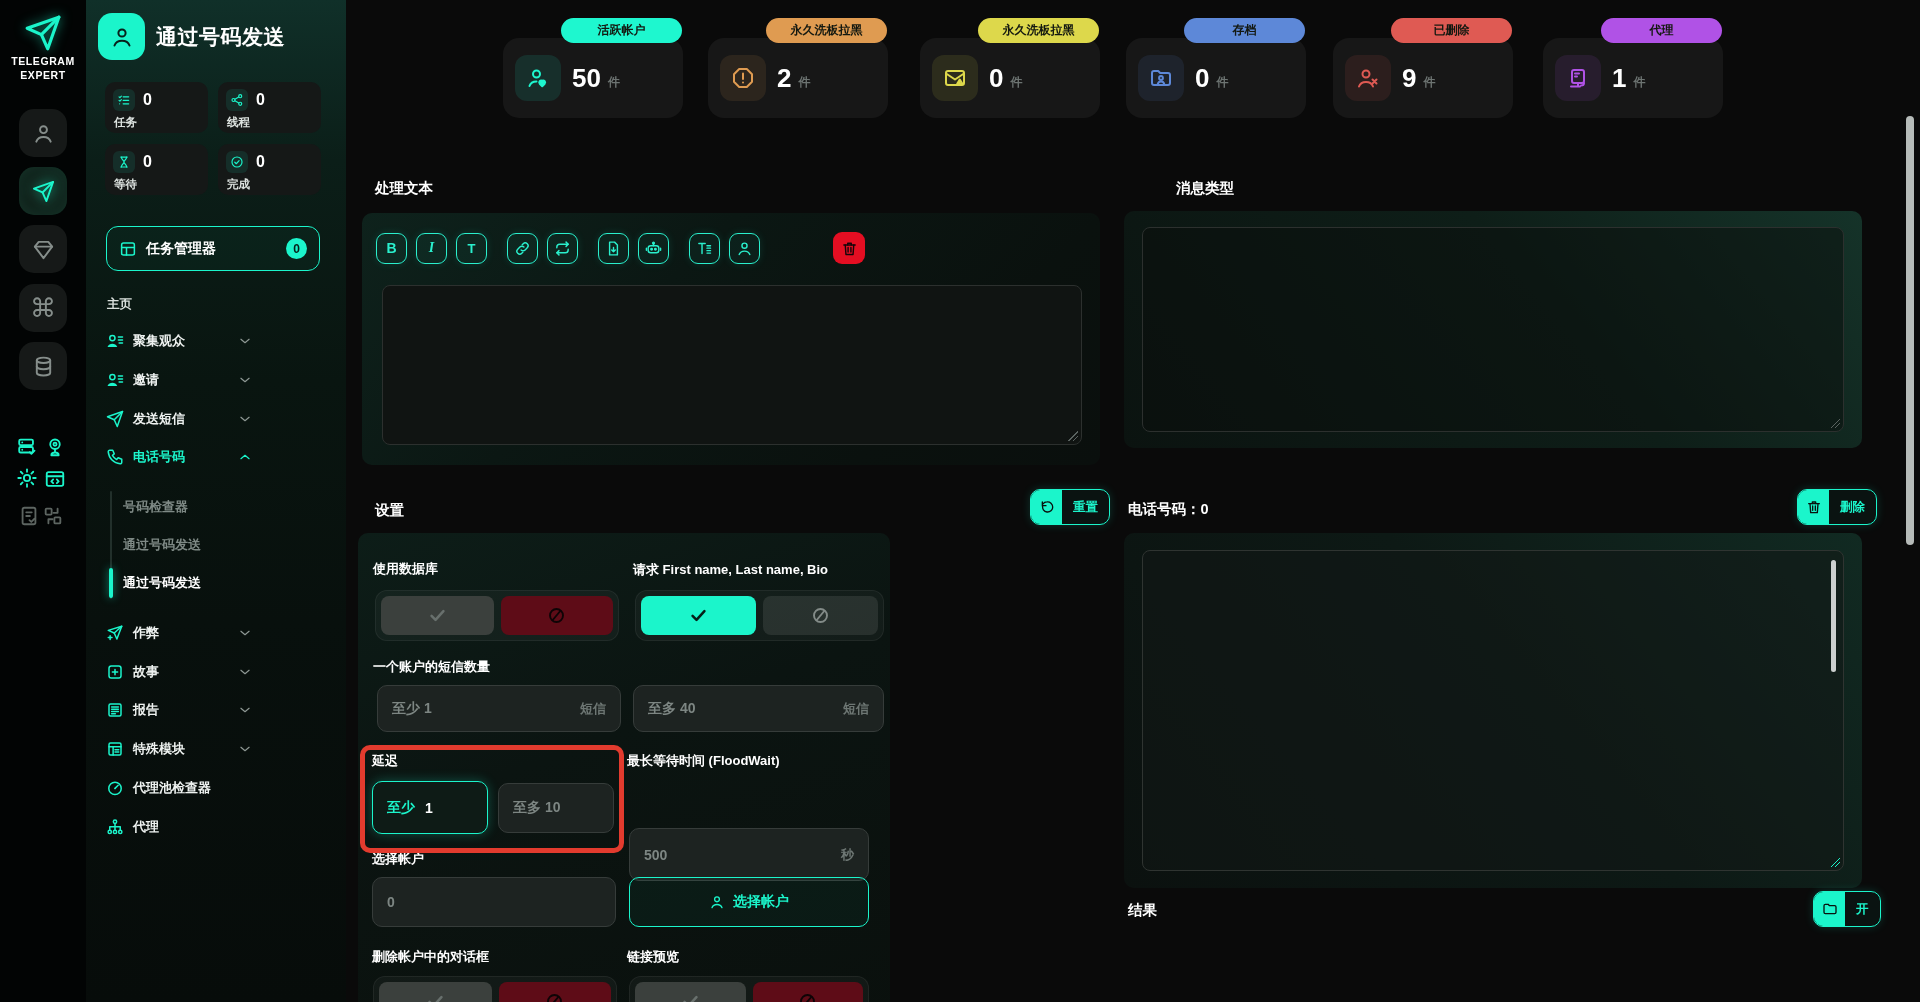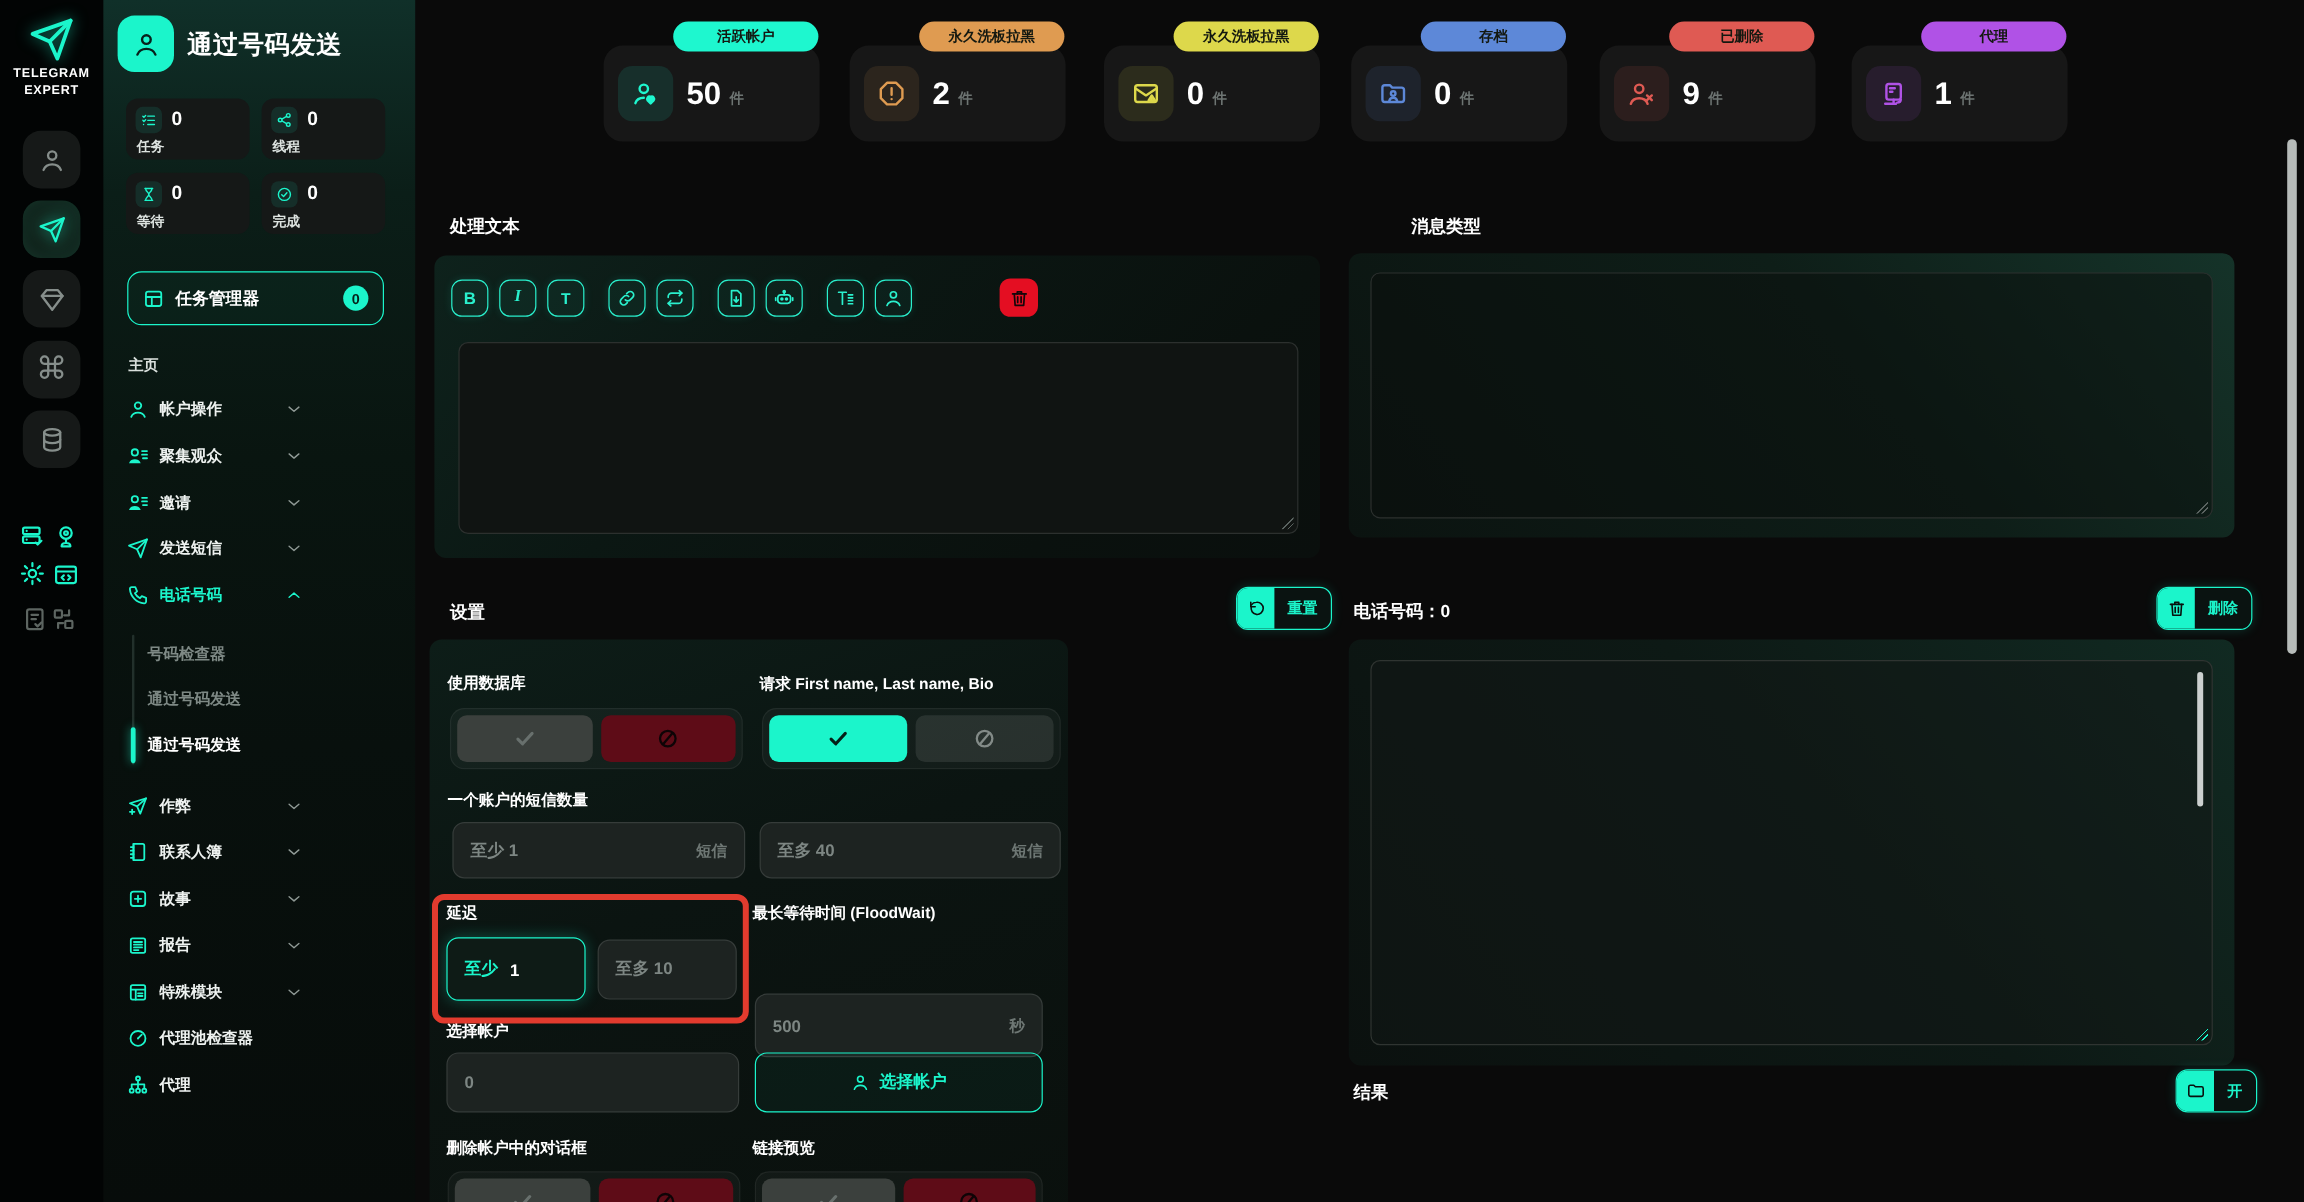--- a/index.html
+++ b/index.html
@@ -285,32 +285,20 @@
           </svg>
         </span>
       <span class="tm-label">任务管理器</span>
       <span class="tm-badge">0</span>
     </div>
     <div class="sb-section">主页</div>
     <div class="menu" id="menu">
         <div class="menu-item">
           <span class="ic" style="width:18px;height:18px;">
             <svg viewBox="0 0 24 24" fill="none" stroke="currentColor" stroke-width="2" stroke-linecap="round" stroke-linejoin="round">
-              <circle cx="12" cy="8" r="3.6"></circle>
-              <path d="M4.5 20.5c1.4-3.8 4.6-4.8 7.5-4.8s6.1 1 7.5 4.8"></path>
-            </svg>
-          </span>
-          <span class="mlabel">帐户操作</span>
-          <span class="chev"><svg viewBox="0 0 24 24" fill="none" stroke="currentColor" stroke-width="2" stroke-linecap="round" stroke-linejoin="round">
-              <path d="M5 9l7 6 7-6"></path>
-            </svg></span>
-        </div>
-        <div class="menu-item">
-          <span class="ic" style="width:18px;height:18px;">
-            <svg viewBox="0 0 24 24" fill="none" stroke="currentColor" stroke-width="2" stroke-linecap="round" stroke-linejoin="round">
               <circle cx="8.5" cy="8" r="3.5"></circle>
               <path d="M2 20c1.1-3.5 3.9-4.5 6.5-4.5S13.9 16.5 15 20z" fill="currentColor" stroke="none"></path>
               <path d="M16.5 6.5H22M16.5 10.5H22M17.5 14.5H22"></path>
             </svg>
           </span>
           <span class="mlabel">聚集观众</span>
           <span class="chev"><svg viewBox="0 0 24 24" fill="none" stroke="currentColor" stroke-width="2" stroke-linecap="round" stroke-linejoin="round">
               <path d="M5 9l7 6 7-6"></path>
             </svg></span>
         </div>
@@ -357,33 +345,20 @@
         </div>
         <div class="menu-item">
           <span class="ic" style="width:18px;height:18px;">
             <svg viewBox="0 0 24 24" fill="none" stroke="currentColor" stroke-width="2" stroke-linecap="round" stroke-linejoin="round">
               <path d="M21 3 11 12"></path>
               <path d="M21 3 14.5 20 11 12 3 8.5z"></path>
               <path d="M5.5 15.5v5M3 18h5"></path>
             </svg>
           </span>
           <span class="mlabel">作弊</span>
-          <span class="chev"><svg viewBox="0 0 24 24" fill="none" stroke="currentColor" stroke-width="2" stroke-linecap="round" stroke-linejoin="round">
-              <path d="M5 9l7 6 7-6"></path>
-            </svg></span>
-        </div>
-        <div class="menu-item">
-          <span class="ic" style="width:18px;height:18px;">
-            <svg viewBox="0 0 24 24" fill="none" stroke="currentColor" stroke-width="2" stroke-linecap="round" stroke-linejoin="round">
-              <path d="M7 3h10a2 2 0 0 1 2 2v14a2 2 0 0 1-2 2H7z"></path>
-              <path d="M7 3v18"></path>
-              <path d="M4 6.5h3M4 10.5h3M4 14.5h3M4 18.5h3"></path>
-            </svg>
-          </span>
-          <span class="mlabel">联系人簿</span>
           <span class="chev"><svg viewBox="0 0 24 24" fill="none" stroke="currentColor" stroke-width="2" stroke-linecap="round" stroke-linejoin="round">
               <path d="M5 9l7 6 7-6"></path>
             </svg></span>
         </div>
         <div class="menu-item">
           <span class="ic" style="width:18px;height:18px;">
             <svg viewBox="0 0 24 24" fill="none" stroke="currentColor" stroke-width="2" stroke-linecap="round" stroke-linejoin="round">
               <rect x="4" y="4" width="16" height="16" rx="3"></rect>
               <path d="M12 8.5v7M8.5 12h7"></path>
             </svg>

